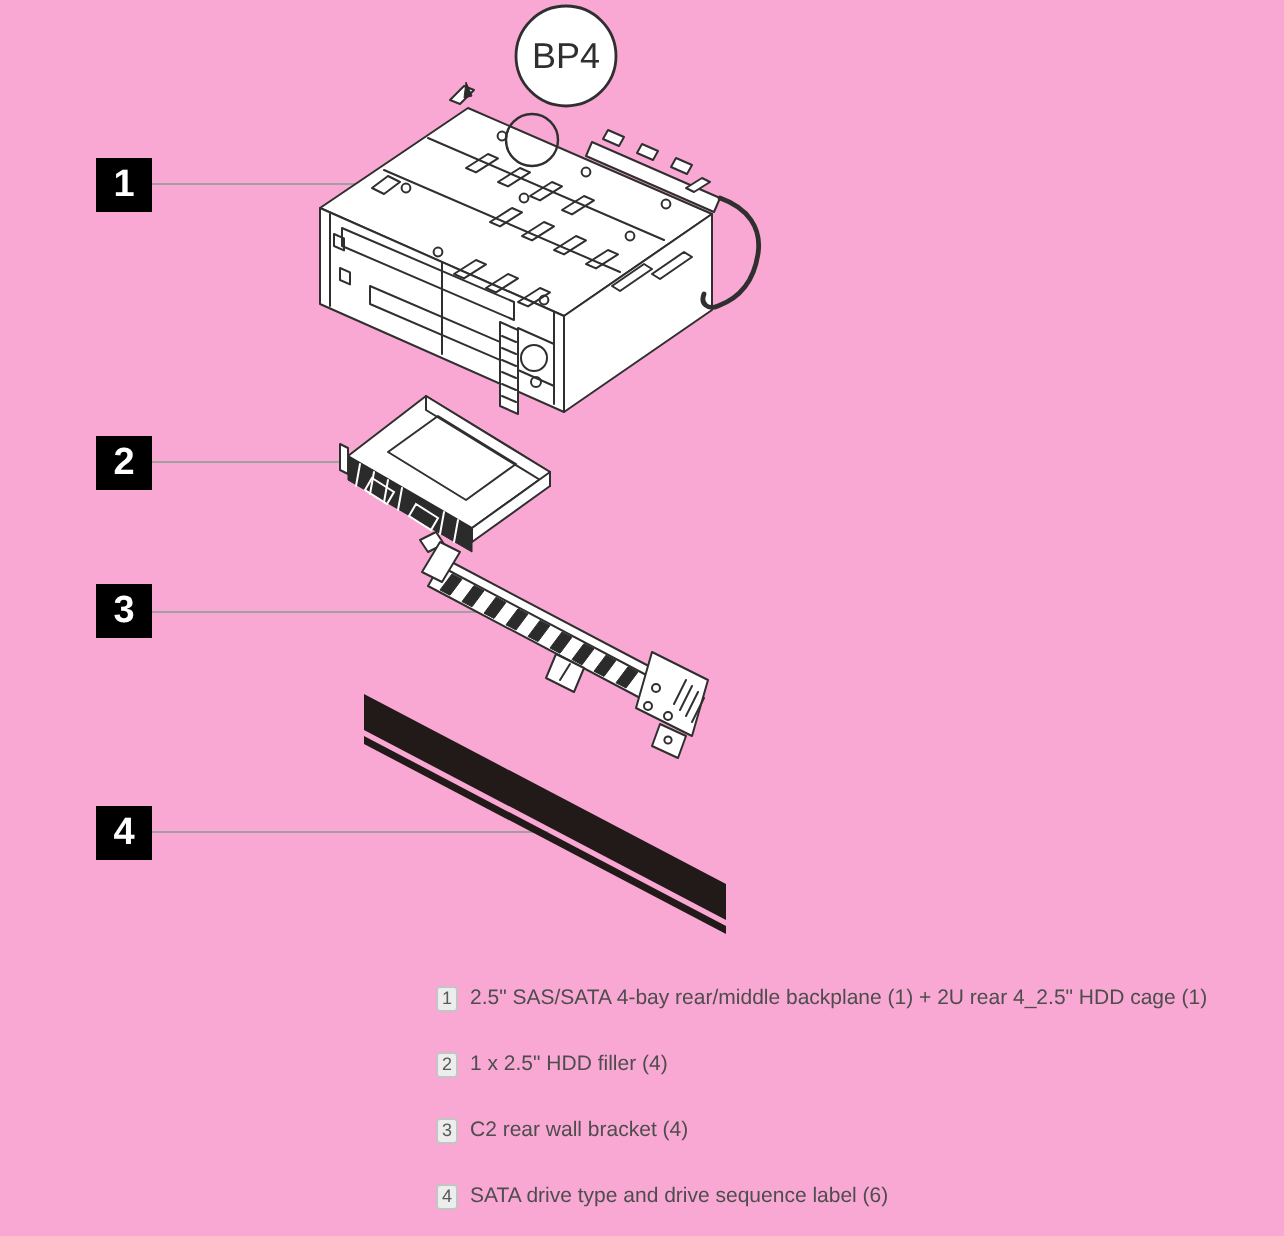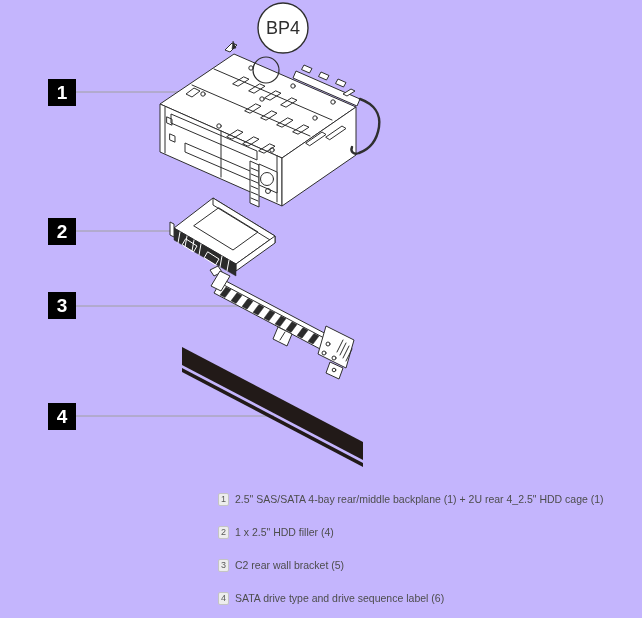--- a/index.html
+++ b/index.html
@@ -1,17 +1,17 @@
 <!DOCTYPE html>
 <html><head>
 <meta charset="utf-8">
 <style>
   html,body{margin:0;padding:0;background:#ffffff;}
   body{width:642px;height:618px;position:relative;font-family:"Liberation Sans",sans-serif;}
-  .canvas{position:absolute;left:0;top:0;width:642px;height:618px;background:#c4b5fd;overflow:hidden;}
+  .canvas{position:absolute;left:0;top:0;width:642px;height:618px;background:#f9a8d4;overflow:hidden;}
   svg.art{position:absolute;left:0;top:0;}
   .ln{fill:none;stroke:#2f2f2f;stroke-width:1;stroke-linejoin:round;stroke-linecap:round;}
   .fw{fill:#ffffff;stroke:#2f2f2f;stroke-width:1;stroke-linejoin:round;}
   .fd{fill:#2b2b2b;stroke:#2b2b2b;stroke-width:0.5;}
   .wln{fill:none;stroke:#ffffff;stroke-width:1;stroke-linecap:round;}
   .leader{stroke:#a0a0a0;stroke-width:1;}
   .numbox{position:absolute;left:48px;width:28px;height:27px;background:#000000;color:#ffffff;
           font-weight:bold;font-size:19px;display:flex;align-items:center;justify-content:center;}
   .legend{position:absolute;left:218px;top:492px;display:flex;flex-direction:column;gap:19px;}
   .legend-row{display:flex;align-items:center;gap:6px;height:14px;}
@@ -168,21 +168,21 @@
     <div class="legend-row">
       <span class="badge">1</span>
       <span class="legend-text">2.5" SAS/SATA 4-bay rear/middle backplane (1) + 2U rear 4_2.5" HDD cage (1)</span>
     </div>
     <div class="legend-row">
       <span class="badge">2</span>
       <span class="legend-text">1 x 2.5" HDD filler (4)</span>
     </div>
     <div class="legend-row">
       <span class="badge">3</span>
-      <span class="legend-text">C2 rear wall bracket (5)</span>
+      <span class="legend-text">C2 rear wall bracket (4)</span>
     </div>
     <div class="legend-row">
       <span class="badge">4</span>
       <span class="legend-text">SATA drive type and drive sequence label (6)</span>
     </div>
   </div>
 
 </div>
 
 </body></html>

